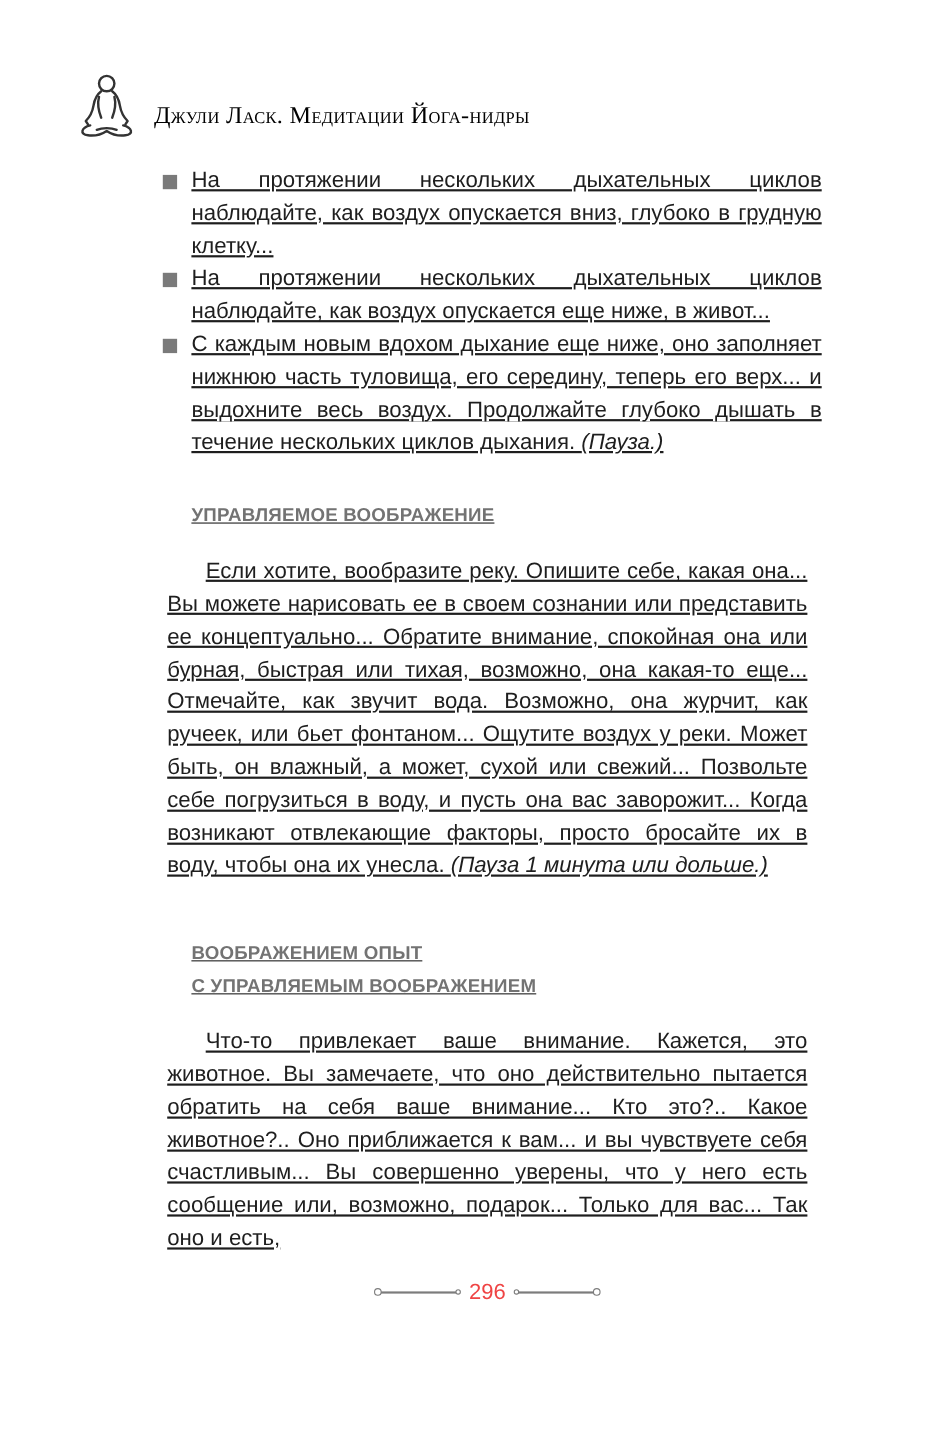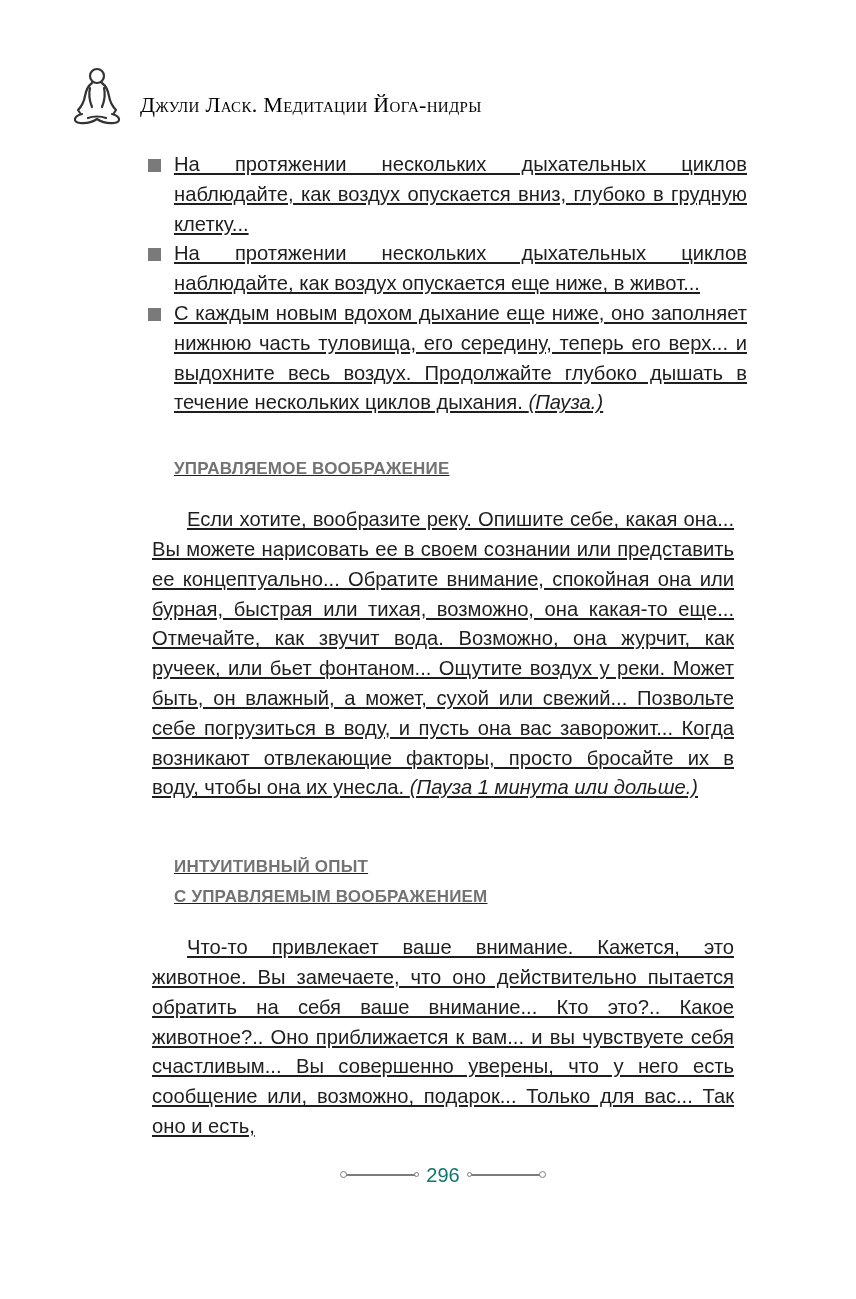--- a/index.html
+++ b/index.html
@@ -14,21 +14,21 @@
   .bullets { list-style:none; margin:0; padding:0 0 0 35px; }
   .bullets li { position:relative; text-align:justify; }
   .bullets li .sq { position:absolute; left:-26px; top:9px; width:13px; height:13px; background:#7a7a7a; }
   .heading { font-weight:bold; font-size:17px; color:#737373; padding-left:35px; line-height:30px; letter-spacing:0.2px; }
   .para { text-indent:35px; }
   .para p { margin:13px; }
   em { font-style:italic; }
   .footer { position:absolute; left:340px; top:1162px; width:206px; height:26px; display:flex; align-items:center; justify-content:center; }
   .footer .line { width:72px; height:2px; background:#7c7c7c; position:relative; }
   .footer .dot-l, .footer .dot-r { position:absolute; top:-3px; width:5px; height:5px; border:1.5px solid #7c7c7c; border-radius:50%; background:#fff; }
-  .pagenum { font-size:20px; color:#0f766e; margin:0 10px; }
+  .pagenum { font-size:20px; color:#ef4444; margin:0 10px; }
 </style>
 </head>
 <body>
 
 <div class="header">
   <svg class="logo" viewBox="0 0 62 62" fill="none" stroke="#333" stroke-width="2.2" stroke-linecap="round" stroke-linejoin="round">
     <circle cx="31" cy="10" r="7"></circle>
     <path d="M26 17 C22 20 20 24 19 30 C18 36 16 40 12 44 L14 47"></path>
     <path d="M36 17 C40 20 42 24 43 30 C44 36 46 40 50 44 L48 47"></path>
     <path d="M24 22 C22 30 24 36 26 41"></path>
@@ -47,21 +47,21 @@
   </ul>
 
   <div style="height:36px"></div>
   <div class="heading">УПРАВЛЯЕМОЕ ВООБРАЖЕНИЕ</div>
   <div style="height:8px"></div>
   <div class="para">
     <p><span>Если хотите, вообразите реку. Опишите себе, какая она... Вы можете нарисовать ее в своем сознании или представить ее концептуально... Обратите внимание, спокойная она или бурная, быстрая или тихая, возможно, она какая-то еще... Отмечайте, как звучит вода. Возможно, она журчит, как ручеек, или бьет фонтаном... Ощутите воздух у реки. Может быть, он влажный, а может, сухой или свежий... Позвольте себе погрузиться в воду, и пусть она вас заворожит... Когда возникают отвлекающие факторы, просто бросайте их в воду, чтобы она их унесла. </span><em>(Пауза 1 минута или дольше.)</em></p>
   </div>
 
   <div style="height:36px"></div>
-  <div class="heading">ИНТУИТИВНЫЙ ОПЫТ</div>
+  <div class="heading">ВООБРАЖЕНИЕМ ОПЫТ</div>
   <div class="heading">С УПРАВЛЯЕМЫМ ВООБРАЖЕНИЕМ</div>
   <div style="height:8px"></div>
   <div class="para">
     <p><span>Что-то привлекает ваше внимание. Кажется, это животное. Вы замечаете, что оно действительно пытается обратить на себя ваше внимание... Кто это?.. Какое животное?.. Оно приближается к вам... и вы чувствуете себя счастливым... Вы совершенно уверены, что у него есть сообщение или, возможно, подарок... Только для вас... Так оно и есть,</span></p>
   </div>
 </div>
 
 <div class="footer">
   <div class="line">
     <span class="dot-l" style="left:-4px"></span>

